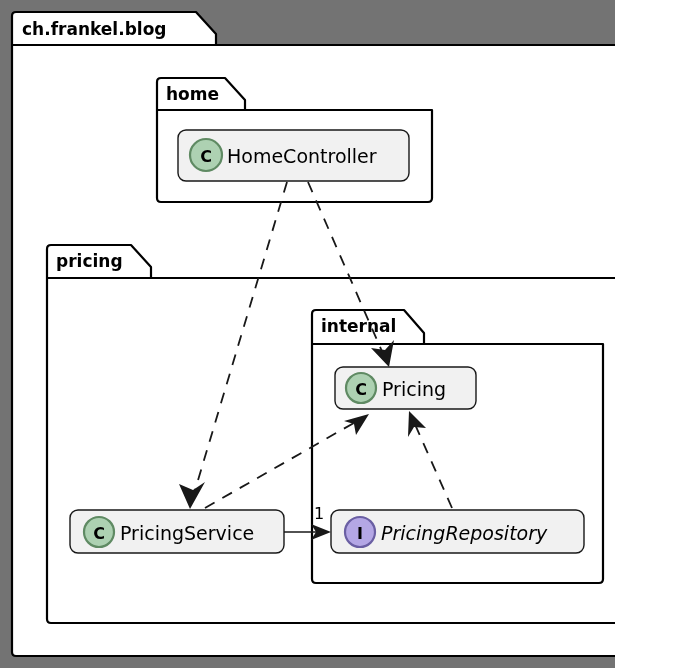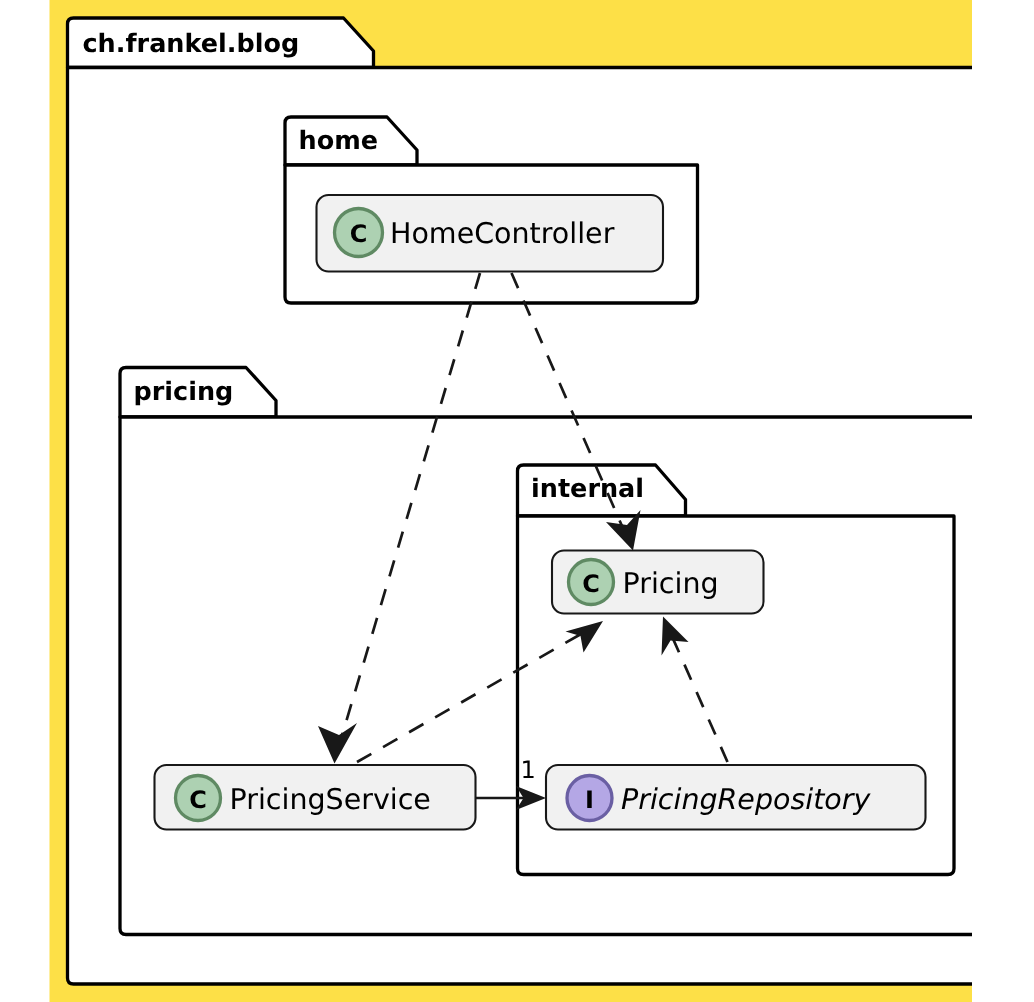--- a/index.html
+++ b/index.html
@@ -8,23 +8,22 @@
     padding: 0;
     background: #ffffff;
   }
   body {
     font-family: "DejaVu Sans", sans-serif;
   }
   #diagram-root {
     position: relative;
     width: 615px;
     height: 668px;
-    background: #fde047;
+    background: #737373;
     overflow: hidden;
-    margin-left: 33px;
   }
   #diagram-svg {
     position: absolute;
     left: 0;
     top: 0;
     width: 689px;
     height: 668px;
   }
   .pkg-name {
     font-family: "DejaVu Sans", sans-serif;

